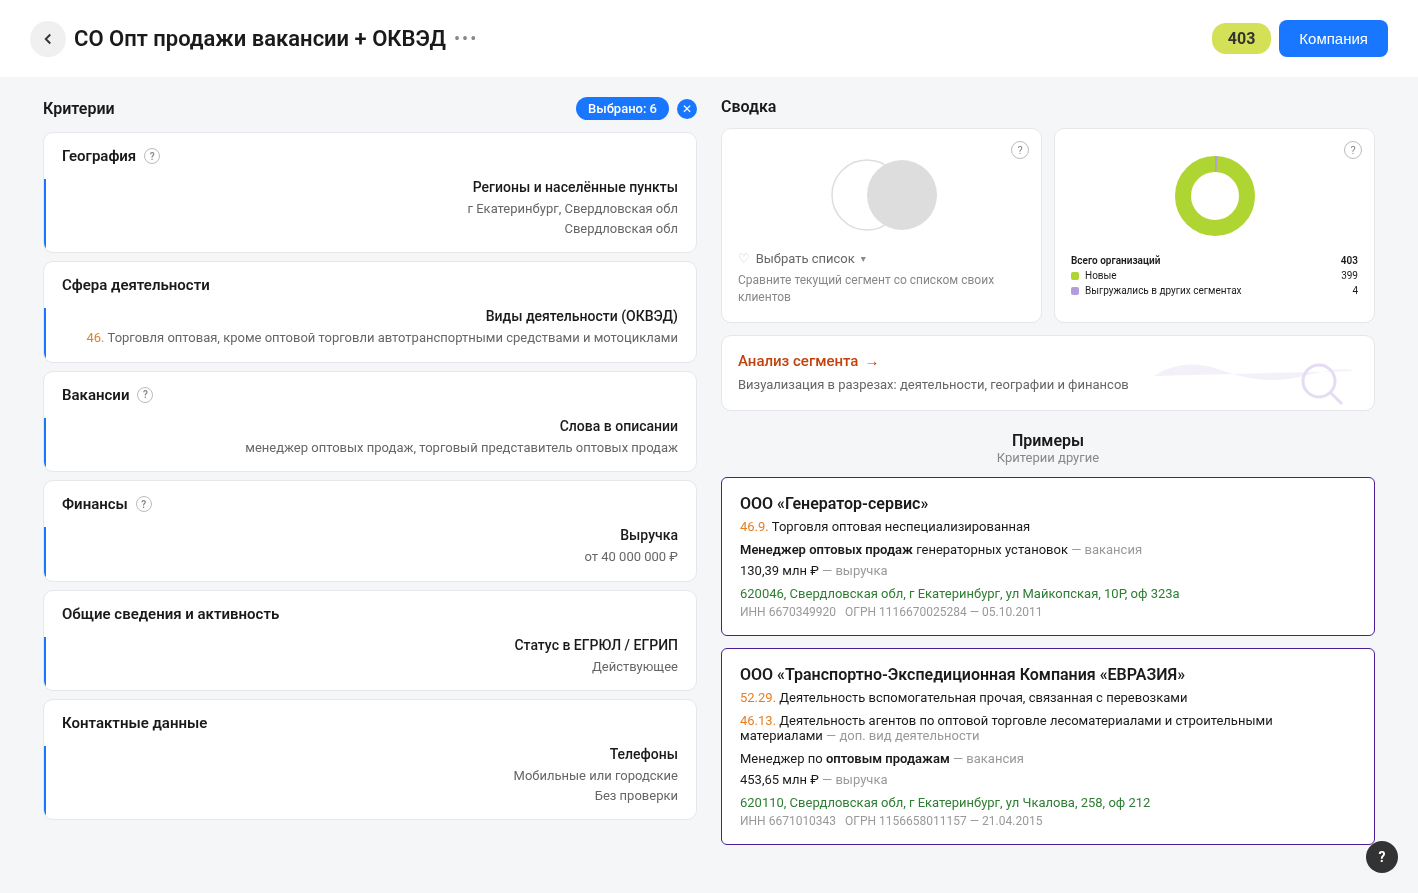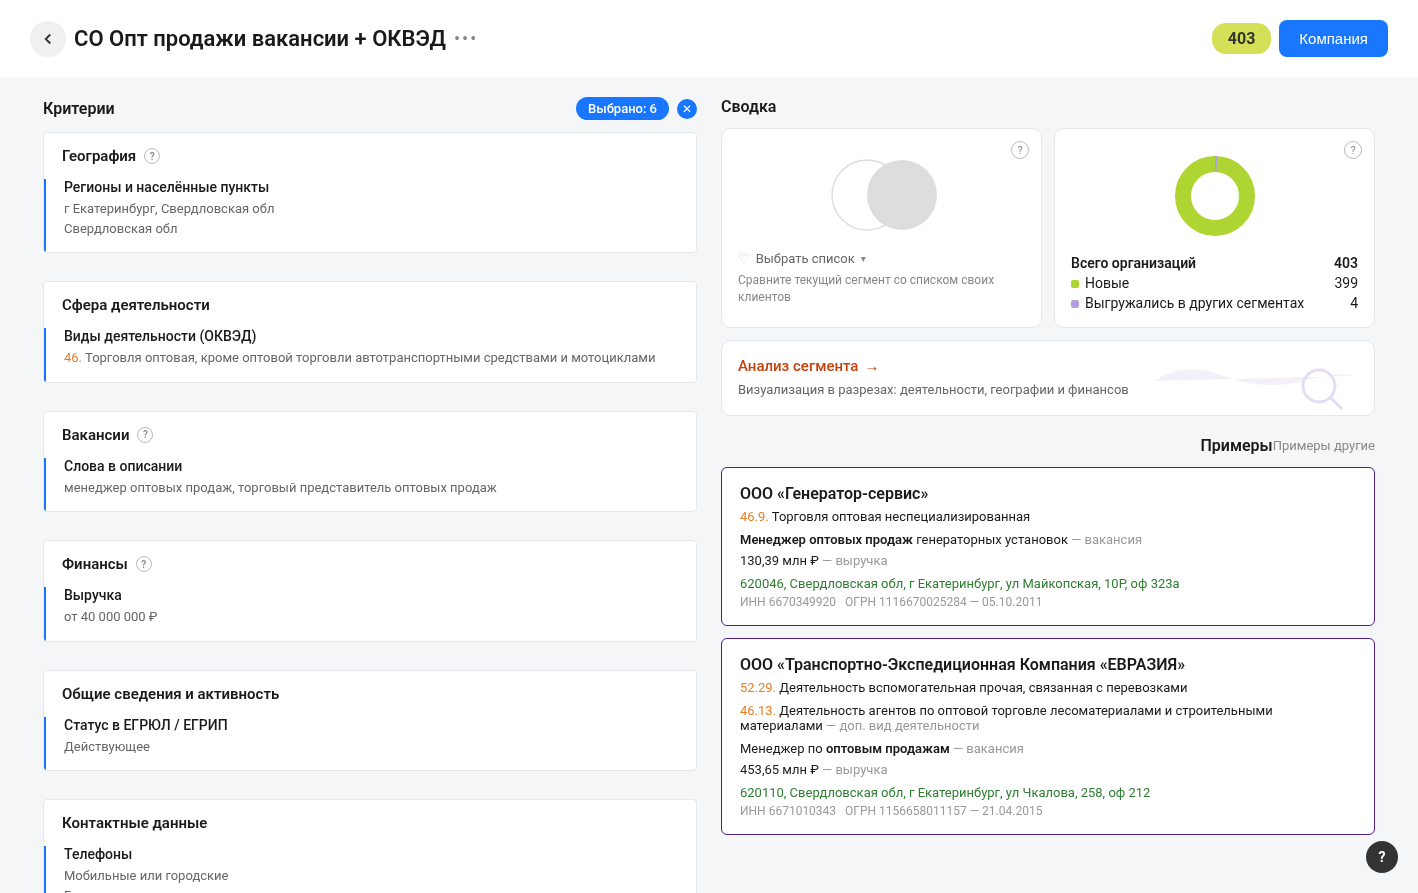--- a/index.html
+++ b/index.html
@@ -11,42 +11,42 @@
 .header-spacer { flex: 1; }
 .count-badge { background: #d4e157; color: #333; font-weight: 700; padding: 6px 16px; border-radius: 14px; font-size: 16px; }
 .export-btn { background: #1976ff; color: #fff; border: none; padding: 10px 20px; border-radius: 8px; font-size: 15px; font-weight: 500; cursor: pointer; }
 .container { display: flex; gap: 24px; padding: 0 43px 30px; }
 .column { flex: 1; min-width: 0; }
 .section-title { font-size: 16px; font-weight: 600; margin: 20px 0 12px; }
 .criteria-header { display: flex; align-items: center; justify-content: space-between; margin: 20px 0 12px; }
 .selected-badge { display: inline-flex; align-items: center; gap: 8px; }
 .selected-pill { background: #1976ff; color: #fff; padding: 4px 12px; border-radius: 12px; font-size: 13px; font-weight: 500; }
 .clear-icon { width: 20px; height: 20px; border-radius: 50%; background: #1976ff; color: #fff; display: flex; align-items: center; justify-content: center; font-size: 12px; cursor: pointer; }
-.card { background: #fff; border: 1px solid #e5e7eb; border-radius: 4px; margin-bottom: 28px; overflow: hidden; }
+.card { background: #fff; border: 1px solid #e5e7eb; border-radius: 10px; margin-bottom: 8px; overflow: hidden; text-align: right; }
 .card-header { padding: 14px 18px; font-size: 15px; font-weight: 600; display: flex; align-items: center; gap: 8px; }
 .help-icon { width: 16px; height: 16px; border: 1px solid #bbb; border-radius: 50%; display: inline-flex; align-items: center; justify-content: center; font-size: 10px; color: #888; }
 .card-body { padding: 0 18px 14px; border-left: 3px solid #1976ff; margin-left: -1px; }
 .field-label { font-size: 14px; font-weight: 500; margin-bottom: 4px; }
 .field-value { font-size: 13px; color: #666; line-height: 1.5; }
 .okved-code { color: #e67e22; }
 .summary-row { display: flex; gap: 12px; margin-bottom: 12px; }
 .summary-card { flex: 1; background: #fff; border: 1px solid #e5e7eb; border-radius: 10px; padding: 16px; position: relative; }
 .info-icon { position: absolute; top: 12px; right: 12px; width: 18px; height: 18px; border: 1px solid #bbb; border-radius: 50%; display: flex; align-items: center; justify-content: center; font-size: 11px; color: #888; }
 .venn { display: flex; justify-content: center; margin: 10px 0 16px; }
 .select-list { color: #666; font-size: 13px; display: flex; align-items: center; gap: 6px; cursor: pointer; }
 .heart { color: #ccc; }
 .compare-hint { font-size: 12px; color: #888; margin-top: 6px; line-height: 1.4; }
 .donut { display: flex; justify-content: center; margin: 6px 0 14px; }
-.stat-row { display: flex; justify-content: space-between; font-size: 14px; margin-top: 4px; }
+.stat-row { display: flex; justify-content: space-between; font-size: 10px; margin-top: 4px; }
 .legend-dot { display: inline-block; width: 8px; height: 8px; border-radius: 2px; margin-right: 6px; vertical-align: middle; }
 .analysis-card { background: #fff; border: 1px solid #e5e7eb; border-radius: 10px; padding: 16px; position: relative; overflow: hidden; margin-bottom: 20px; }
 .analysis-link { color: #c2410c; font-weight: 500; font-size: 15px; display: flex; align-items: center; gap: 6px; cursor: pointer; }
 .analysis-desc { font-size: 13px; color: #666; margin-top: 6px; line-height: 1.4; }
 .map-deco { position: absolute; right: 10px; top: 10px; opacity: 0.25; }
-.examples-header { display: flex; justify-content: flex-end; align-items: center; margin-bottom: 12px; }
+.examples-header { display: flex; justify-content: center; align-items: center; margin-bottom: 12px; flex-direction: column; }
 .show-more { color: #888; font-size: 13px; cursor: pointer; }
 .example-card { background: #fff; border: 1px solid #4c1d95; border-radius: 6px; padding: 16px 18px; margin-bottom: 12px; }
 .example-name { font-size: 16px; font-weight: 600; margin-bottom: 6px; }
 .example-okved { font-size: 13px; margin-bottom: 8px; }
 .example-line { font-size: 13px; margin-bottom: 6px; }
 .muted { color: #999; }
 .address { color: #2e7d32; font-size: 13px; margin-top: 8px; }
 .registry { font-size: 12px; color: #999; margin-top: 4px; }
 .bold { font-weight: 600; }
 .help-fab { position: fixed; bottom: 20px; right: 20px; width: 32px; height: 32px; border-radius: 50%; background: #333; color: #fff; display: flex; align-items: center; justify-content: center; font-weight: 700; cursor: pointer; }
@@ -193,21 +193,21 @@
       <div class="analysis-desc">Визуализация в разрезах: деятельности, географии и финансов</div>
       <svg class="map-deco" width="220" height="70">
           <path d="M10,30 Q40,10 80,25 T160,30 T210,25" fill="#b39ddb" opacity="0.6"></path>
           <circle cx="175" cy="35" r="16" fill="none" stroke="#9575cd" stroke-width="3"></circle>
           <line x1="186" y1="46" x2="198" y2="58" stroke="#9575cd" stroke-width="3"></line>
         </svg>
     </div>
 
     <div class="examples-header">
       <div class="section-title" style="margin:0">Примеры</div>
-      <div class="show-more">Примеры другие</div>
+      <div class="show-more">Критерии другие</div>
     </div>
 
     <div class="example-card">
       <div class="example-name">ООО «Генератор-сервис»</div>
       <div class="example-okved"><span class="okved-code">46.9.</span><span> Торговля оптовая неспециализированная</span></div>
       <div class="example-line"><span class="bold">Менеджер оптовых продаж</span><span> генераторных установок</span><span class="muted"> — вакансия</span></div>
       <div class="example-line"><span>130,39 млн ₽</span><span class="muted"> — выручка</span></div>
       <div class="address">620046, Свердловская обл, г Екатеринбург, ул Майкопская, 10Р, оф 323а</div>
       <div class="registry"><span>ИНН 6670349920</span> &nbsp; <span>ОГРН 1116670025284</span> — <span>05.10.2011</span></div>
     </div>

